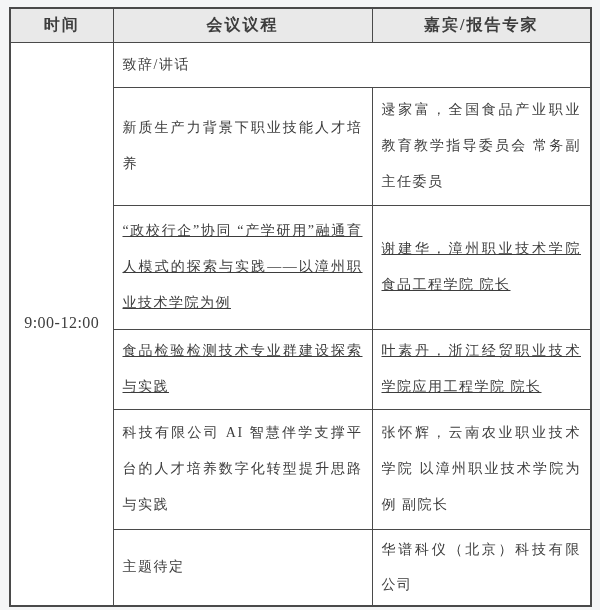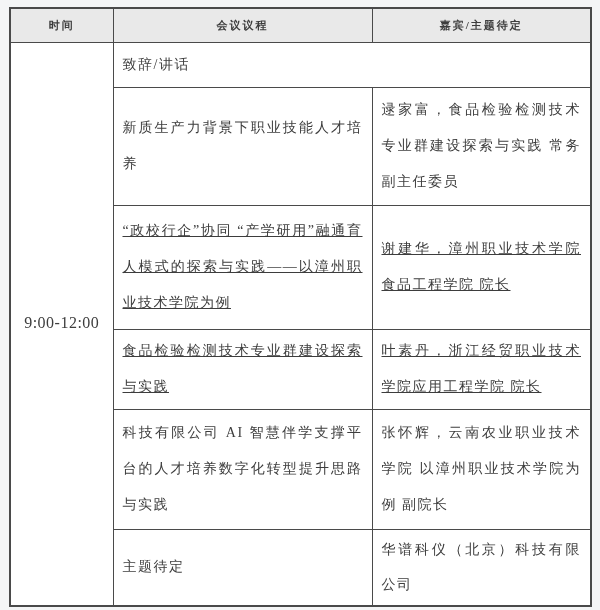--- a/index.html
+++ b/index.html
@@ -27,21 +27,21 @@
   }
   table.agenda th,
   table.agenda td {
     border: 1px solid #4a4a4a;
     box-sizing: border-box;
     overflow: hidden;
   }
   thead th {
     background: #e9e9e9;
     font-weight: bold;
-    font-size: 11px;
+    font-size: 16px;
     letter-spacing: 2px;
     text-align: center;
     height: 34px;
     border-bottom: 2px solid #4a4a4a;
     border-top: 2px solid #4a4a4a;
   }
   tbody td {
     font-size: 14px;
     line-height: 2.55;
     letter-spacing: 1.5px;
@@ -70,31 +70,31 @@
   <table class="agenda">
     <colgroup>
       <col style="width:103px">
       <col style="width:259px">
       <col style="width:219px">
     </colgroup>
     <thead>
       <tr>
         <th>时间</th>
         <th>会议议程</th>
-        <th>嘉宾/主题待定</th>
+        <th>嘉宾/报告专家</th>
       </tr>
     </thead>
     <tbody>
       <tr class="r1">
         <td class="time-cell" rowspan="6">9:00-12:00</td>
         <td colspan="2">致辞/讲话</td>
       </tr>
       <tr class="r2">
         <td>新质生产力背景下职业技能人才培养</td>
-        <td>逯家富，食品检验检测技术专业群建设探索与实践 常务副主任委员</td>
+        <td>逯家富，全国食品产业职业教育教学指导委员会 常务副主任委员</td>
       </tr>
       <tr class="r3">
         <td>“政校行企”协同 “产学研用”融通育人模式的探索与实践——以漳州职业技术学院为例</td>
         <td>谢建华，漳州职业技术学院食品工程学院 院长</td>
       </tr>
       <tr class="r4">
         <td>食品检验检测技术专业群建设探索与实践</td>
         <td>叶素丹，浙江经贸职业技术学院应用工程学院 院长</td>
       </tr>
       <tr class="r5">

